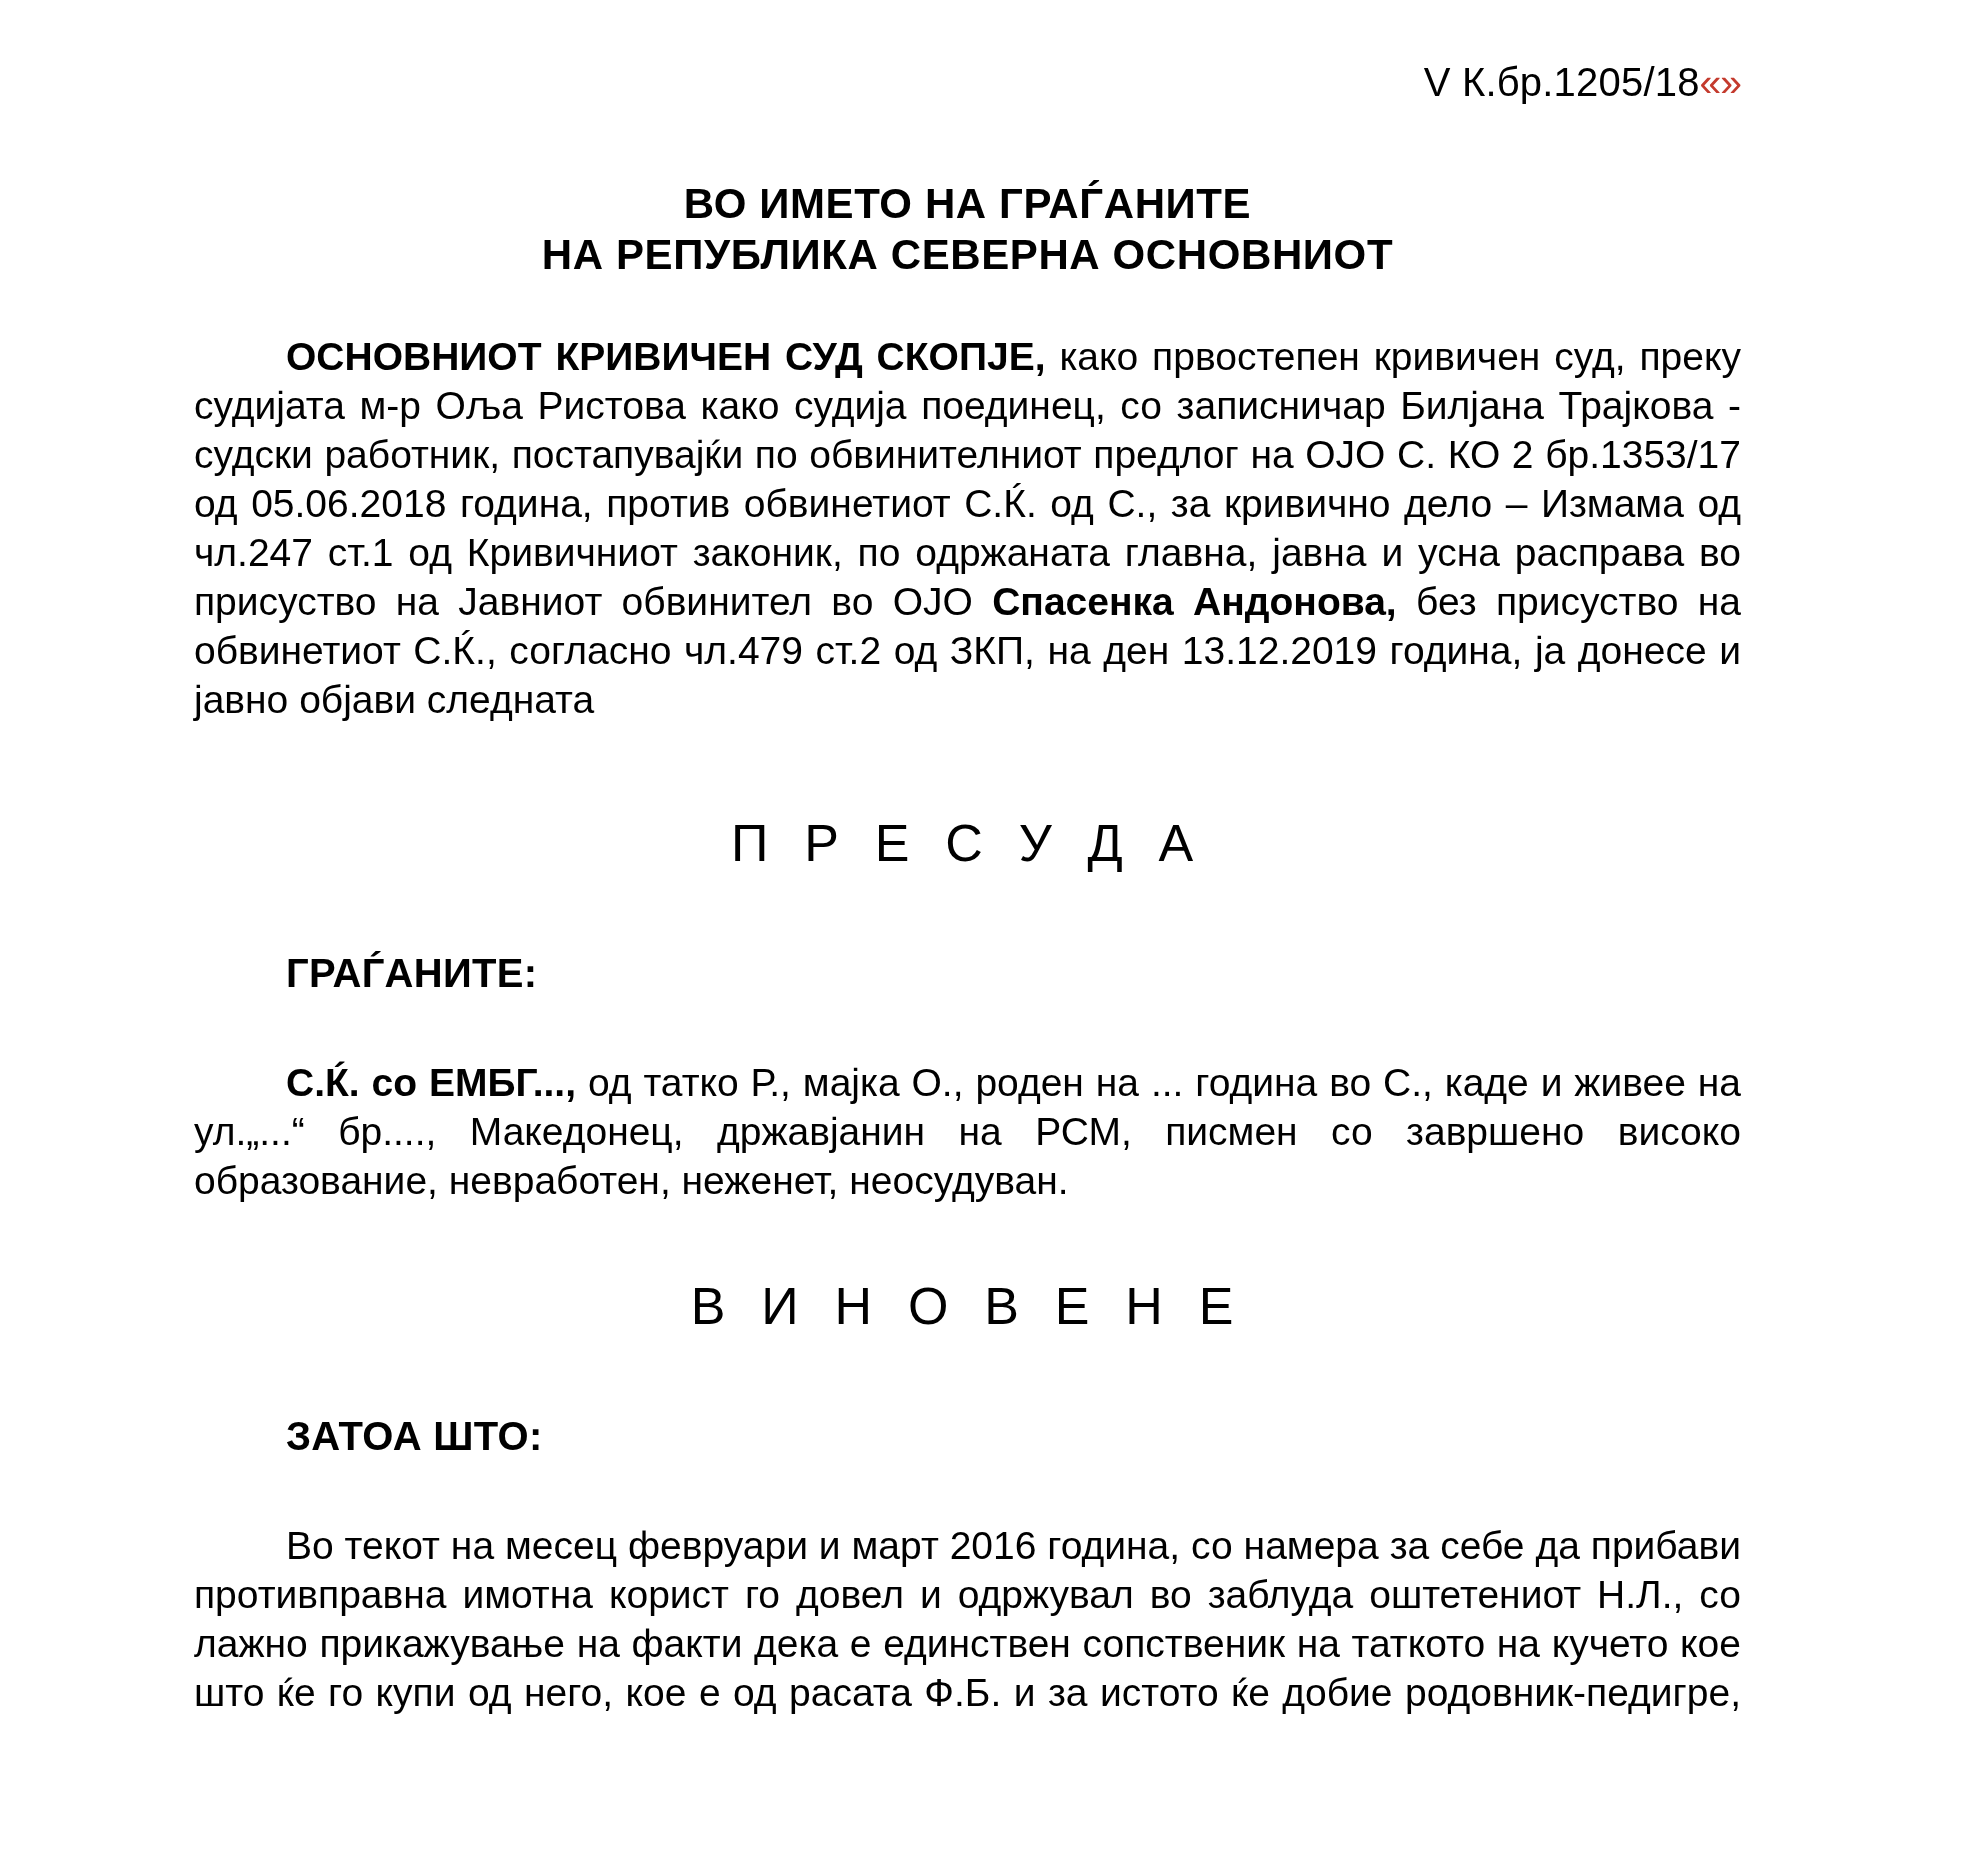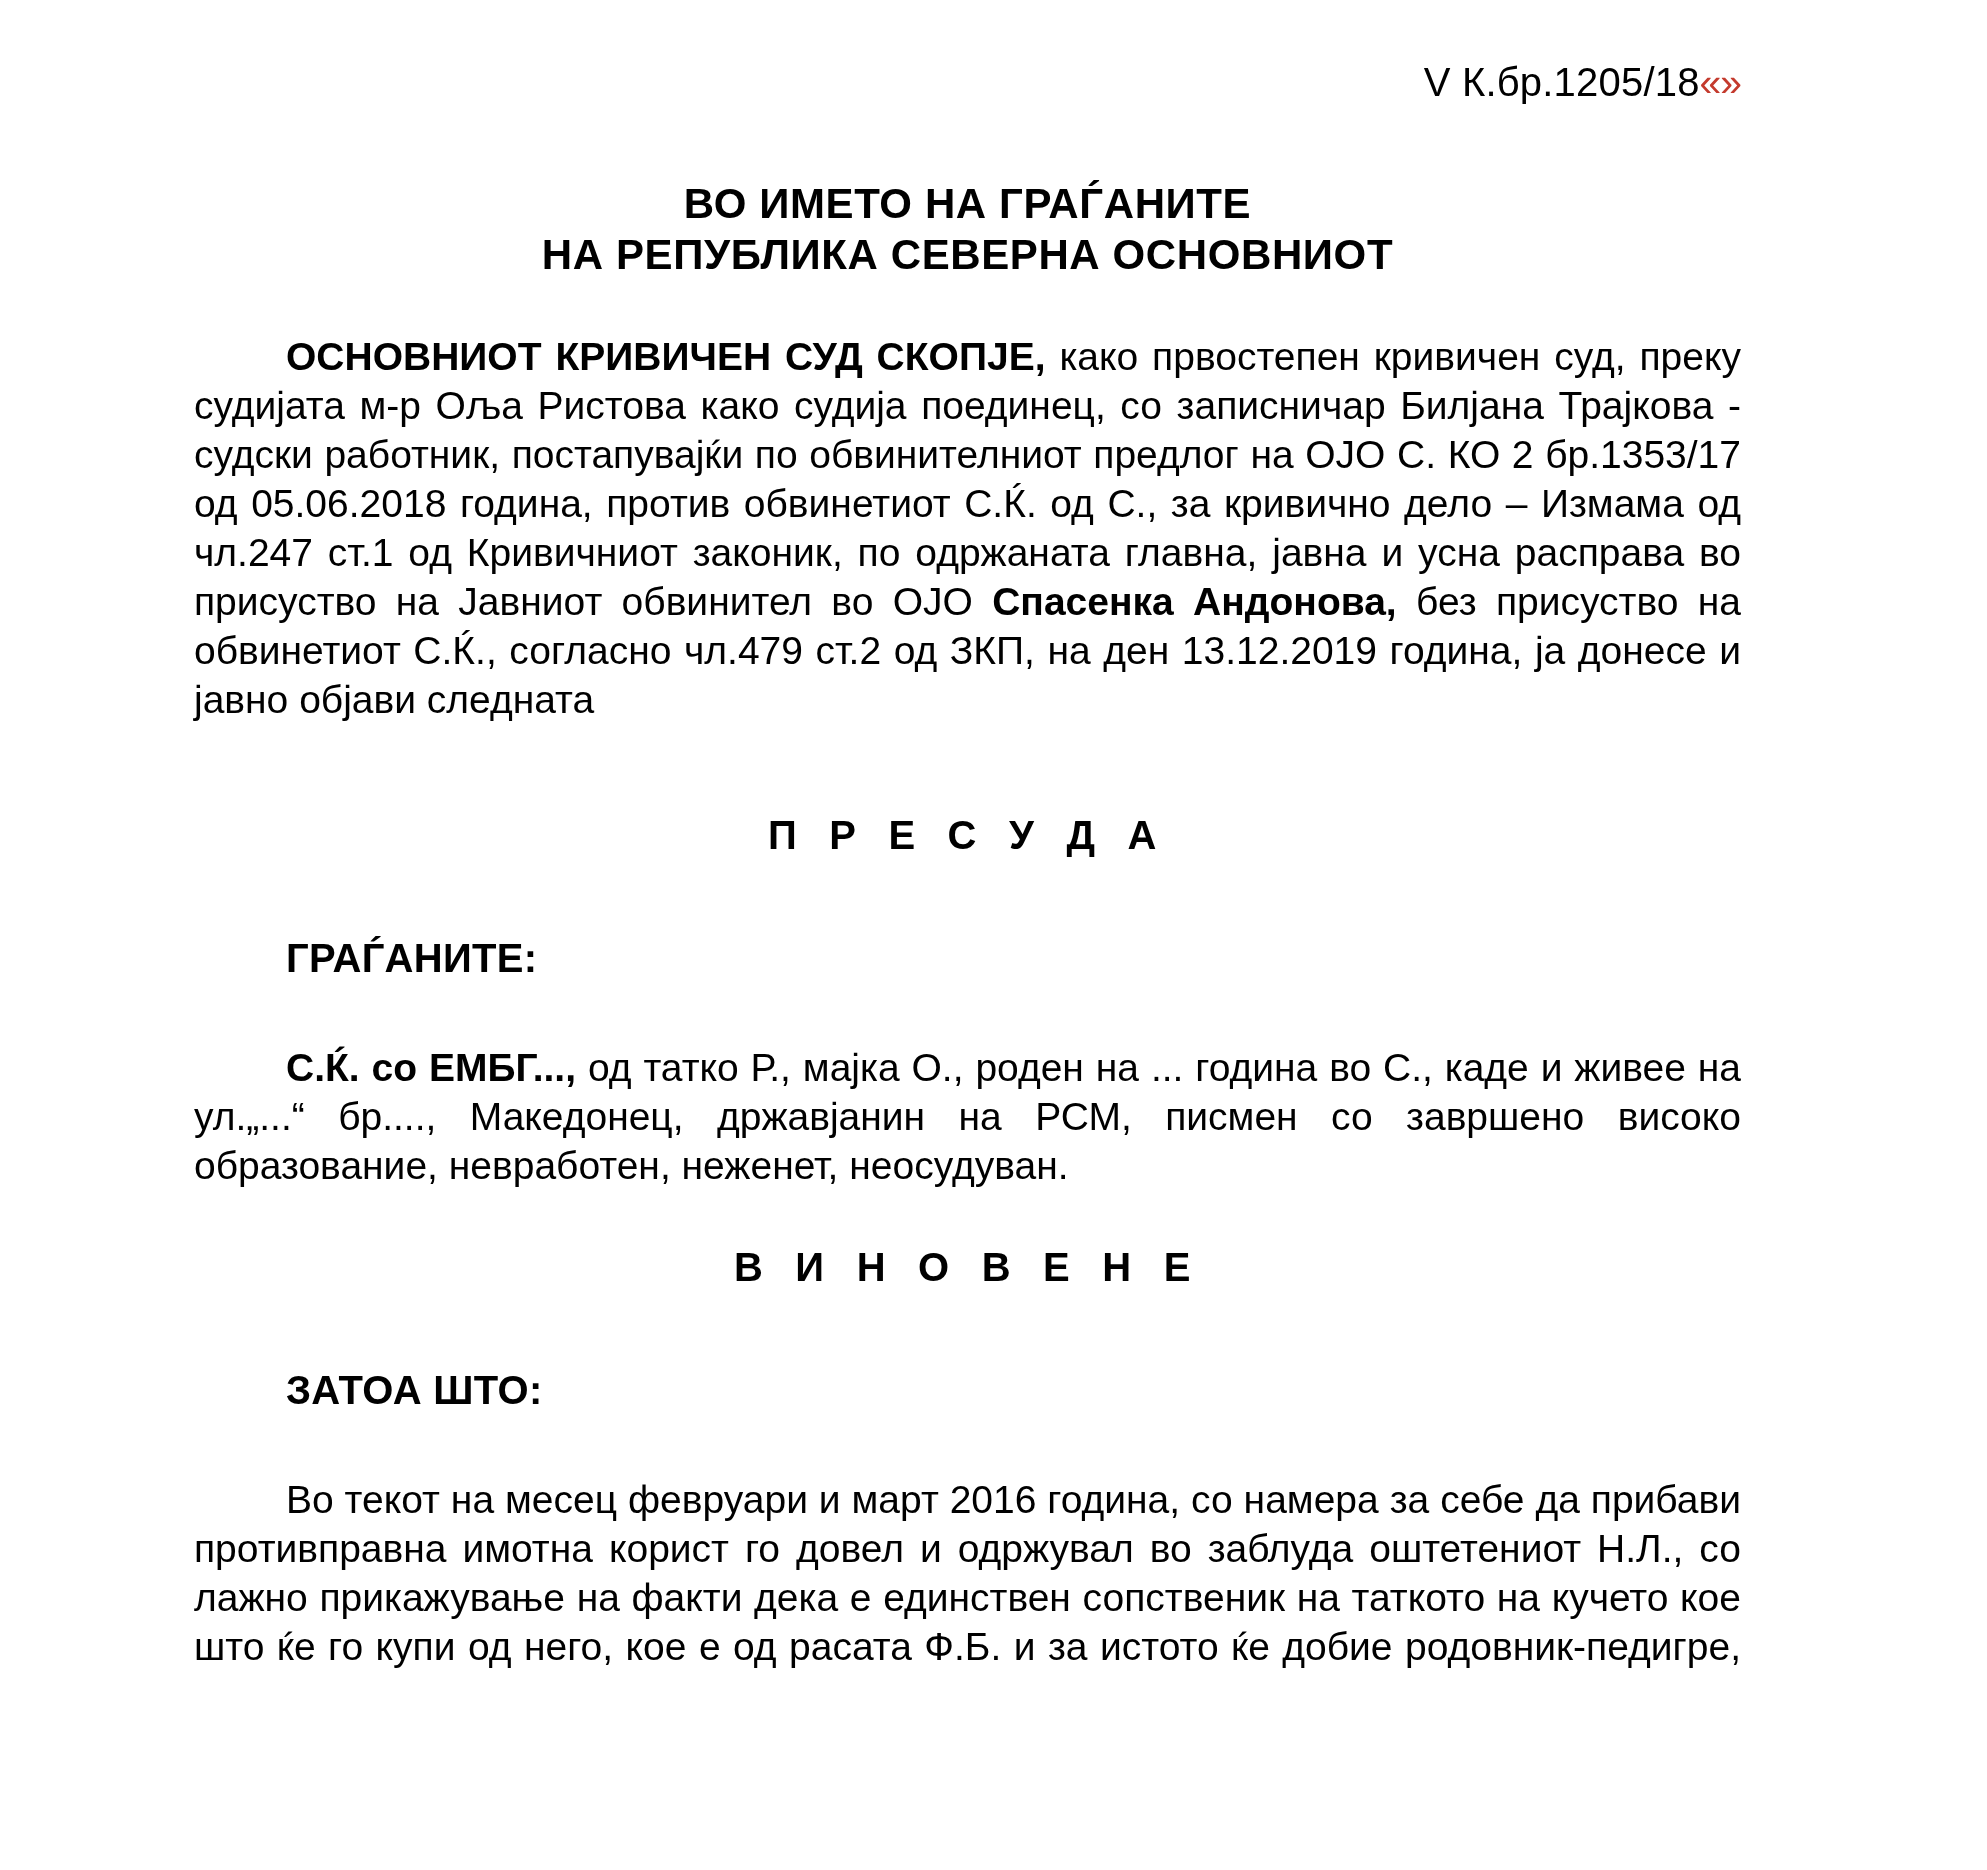--- a/index.html
+++ b/index.html
@@ -73,27 +73,27 @@
     text-indent: 92px;
   }
   .intro-par {
     margin-top: 52px !important;
   }
   .b { font-weight: bold; }
 
   
   .spaced-heading {
     text-align: center;
-    font-weight: bold;
-    font-size: 40px;
+    font-weight: normal;
+    font-size: 52px;
     letter-spacing: 10.7px;
     margin: 0;
   }
   .heading-presuda { margin-top: 89px; }
-  .heading-vinoven { margin-top: 55px; }
+  .heading-vinoven { margin-top: 71px; }
 
   
   .left-label {
     font-weight: bold;
     font-size: 40px;
     margin: 0;
     padding-left: 92px;
     letter-spacing: 0.3px;
   }
   .label-obvinetiot { margin-top: 78px; }

